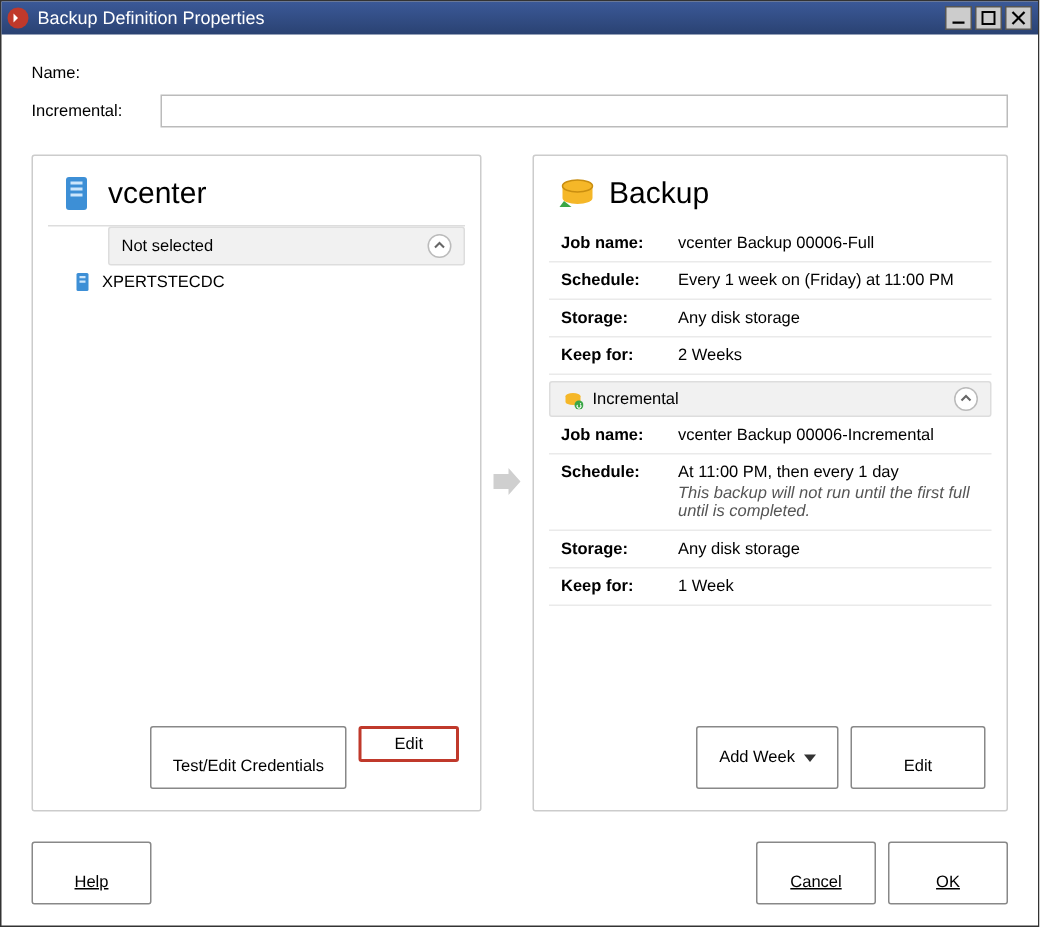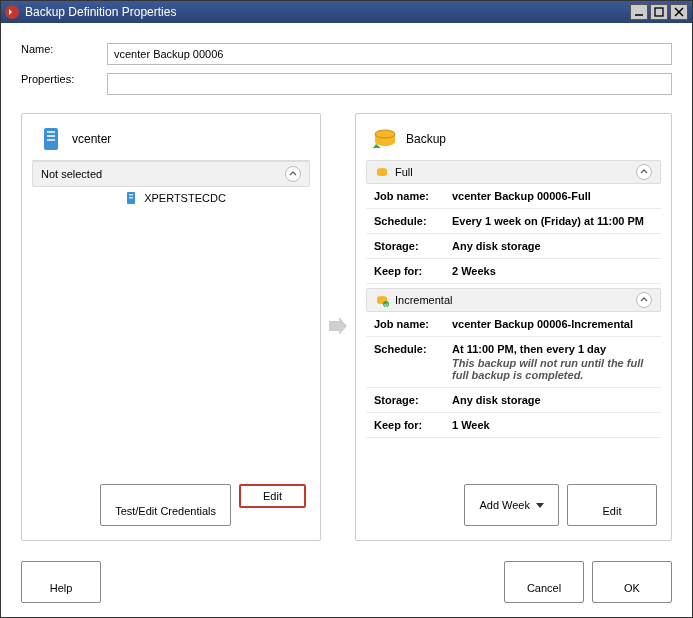--- a/index.html
+++ b/index.html
@@ -6,52 +6,52 @@
   body { margin: 0; background: #fff; width: 693px; height: 618px; overflow: hidden; }
   .window { width: 693px; height: 618px; border: 1px solid #333; background: #fff; display: flex; flex-direction: column; }
   .titlebar { background: linear-gradient(#3b5998, #2a4272); color: #fff; display: flex; align-items: center; height: 22px; padding: 0 4px; }
   .titlebar .app-icon { width: 14px; height: 14px; background: #c0392b; border-radius: 7px; display: inline-flex; align-items: center; justify-content: center; margin-right: 6px; }
   .titlebar .app-icon svg { width: 10px; height: 10px; }
   .titlebar .title { flex: 1; font-size: 12px; }
   .win-controls { display: flex; gap: 2px; }
   .win-btn { width: 18px; height: 16px; background: #ccc; border: 1px solid #555; display: flex; align-items: center; justify-content: center; cursor: pointer; }
   .win-btn svg { width: 10px; height: 10px; }
   .content { flex: 1; padding: 20px; display: flex; flex-direction: column; gap: 8px; }
-  .field-row { display: flex; align-items: flex-start; gap: 8px; }
+  .field-row { display: flex; align-items: center; gap: 8px; }
   .field-row label { width: 78px; }
   .field-row input { flex: 1; border: 1px solid #bbb; padding: 3px 6px; height: 22px; }
   .panels { display: flex; gap: 6px; margin-top: 10px; align-items: stretch; flex: 1; }
   .panel { border: 1px solid #ccc; border-radius: 2px; background: #fff; display: flex; flex-direction: column; }
   .panel-left { width: 300px; }
   .panel-right { flex: 1; }
   .panel-head { display: flex; align-items: center; gap: 8px; padding: 12px 16px 8px 16px; }
   .panel-head .big-icon { width: 26px; height: 26px; }
-  .panel-head h2 { font-size: 12px; font-weight: normal; margin: 0; }
+  .panel-head h2 { font-size: 20px; font-weight: normal; margin: 0; }
   .tree { margin: 0 10px; border-top: 1px solid #ddd; }
-  .tree-header { display: flex; align-items: center; justify-content: space-between; background: #f1f1f1; padding: 4px 8px; border: 1px solid #ddd; border-radius: 2px; }
-  .tree-item { display: flex; align-items: center; gap: 6px; padding: 4px 8px 4px 16px; justify-content: center; }
+  .tree-header { display: flex; align-items: center; justify-content: space-between; background: #f1f1f1; padding: 4px 8px; border: 1px solid #ddd; border-radius: 2px; margin-left: 40px; }
+  .tree-item { display: flex; align-items: center; gap: 6px; padding: 4px 8px 4px 16px; }
   .tree-item .node-icon { width: 14px; height: 14px; }
   .collapse-btn { width: 16px; height: 16px; border: 1px solid #bbb; border-radius: 8px; background: #fff; display: flex; align-items: center; justify-content: center; cursor: pointer; }
   .collapse-btn svg { width: 8px; height: 8px; }
   .arrow-mid { align-self: center; width: 22px; color: #b6b6b6; }
   .arrow-mid svg { width: 22px; height: 22px; }
   .section { margin: 0 10px 4px 10px; }
   .section-head { display: flex; align-items: center; gap: 6px; background: #f1f1f1; border: 1px solid #ddd; border-radius: 2px; padding: 3px 8px; }
   .section-head .type-icon { width: 14px; height: 14px; }
   .section-head .spacer { flex: 1; }
   .kv-table { width: 100%; border-collapse: collapse; }
-  .kv-table td { padding: 6px 8px; vertical-align: top; border-bottom: 1px solid #eaeaea; font-weight: bold; }
+  .kv-table td { padding: 6px 8px; vertical-align: top; border-bottom: 1px solid #eaeaea; }
   .kv-table td.k { font-weight: bold; width: 78px; }
   .note { font-style: italic; color: #555; display: block; margin-top: 2px; }
   .panel-foot { margin-top: auto; padding: 10px 14px 14px; display: flex; justify-content: flex-end; gap: 8px; }
   .btn { border: 1px solid #888; background: #fff; padding: 20px 14px; min-width: 60px; cursor: pointer; border-radius: 2px; height: 24px; }
   .btn.hl { border: 2px solid #c0392b; padding: 3px 22px; }
   .btn.dd { display: inline-flex; align-items: center; gap: 6px; }
   .btn.dd .caret { width: 0; height: 0; border-left: 4px solid transparent; border-right: 4px solid transparent; border-top: 5px solid #333; }
-  .footer { display: flex; padding: 0 20px 14px 20px; gap: 8px; }
+  .footer { display: flex; padding: 0 20px 14px 20px; gap: 8px; text-decoration: underline; }
   .footer .spacer { flex: 1; }
 </style>
 </head>
 <body>
 
 <div class="window">
   <div class="titlebar">
     <span class="app-icon">
       <svg viewBox="0 0 10 10">
           <path d="M2 2 L5 5 L2 8 Z" fill="#fff"></path>
@@ -75,24 +75,23 @@
             <line x1="9" y1="1" x2="1" y2="9" stroke="#000" stroke-width="1.5"></line>
           </svg>
         </div>
     </div>
   </div>
 
   <div class="content">
 
     <div class="field-row">
       <label>Name:</label>
-      <input type="text" value="vcenter Backup 00006" style="">
     </div>
     <div class="field-row">
-      <label>Properties:</label>
+      <label>Incremental:</label>
       <input type="text" value="" style="">
     </div>
 
     <div class="panels">
 
       <div class="panel panel-left">
         <div class="panel-head">
           <span class="big-icon">
             <svg viewBox="0 0 26 26">
                 <rect x="6" y="2" width="14" height="22" rx="2" fill="#3d8fd6"></rect>
@@ -144,33 +143,20 @@
                 <ellipse cx="13" cy="8" rx="10" ry="4" fill="#f5b728"></ellipse>
                 <path d="M3 8 v8 a10 4 0 0 0 20 0 v-8" fill="#f5b728"></path>
                 <ellipse cx="13" cy="8" rx="10" ry="4" fill="none" stroke="#c98e10"></ellipse>
                 <path d="M4 18 L1 22 L9 22 Z" fill="#3aa646"></path>
               </svg>
           </span>
           <h2>Backup</h2>
         </div>
         <div id="sections">
             <div class="section">
-    <div class="section-head">
-      <span class="type-icon"><svg viewBox="0 0 14 14">
-                    <ellipse cx="7" cy="5" rx="5" ry="2" fill="#f5b728"></ellipse>
-                    <path d="M2 5v4a5 2 0 0 0 10 0V5" fill="#f5b728"></path>
-                  </svg></span>
-      <span>Full</span>
-      <span class="spacer"></span>
-      <span class="collapse-btn">
-        <svg viewBox="0 0 8 8">
-                    <path d="M1 5 L4 2 L7 5" fill="none" stroke="#666" stroke-width="1.4"></path>
-                  </svg>
-      </span>
-    </div>
     <table class="kv-table">
 
         <tbody>
                   <tr>
           <td class="k">Job name:</td>
           <td>vcenter Backup 00006-Full</td>
         </tr>
         <tr>
           <td class="k">Schedule:</td>
           <td>Every 1 week on (Friday) at 11:00 PM</td>
@@ -205,21 +191,21 @@
     </div>
     <table class="kv-table">
 
         <tbody>
                   <tr>
           <td class="k">Job name:</td>
           <td>vcenter Backup 00006-Incremental</td>
         </tr>
         <tr>
           <td class="k">Schedule:</td>
-          <td>At 11:00 PM, then every 1 day<span class="note">This backup will not run until the full full backup is completed.</span></td>
+          <td>At 11:00 PM, then every 1 day<span class="note">This backup will not run until the first full until is completed.</span></td>
         </tr>
         <tr>
           <td class="k">Storage:</td>
           <td>Any disk storage</td>
         </tr>
         <tr>
           <td class="k">Keep for:</td>
           <td>1 Week</td>
         </tr>
     </tbody>

